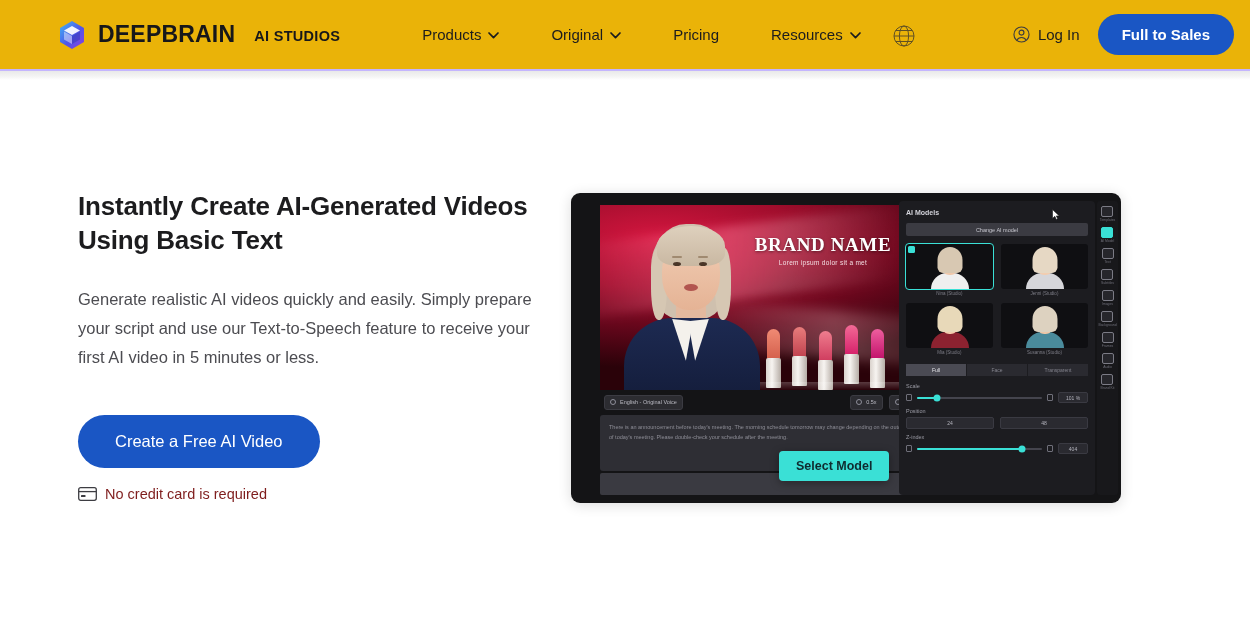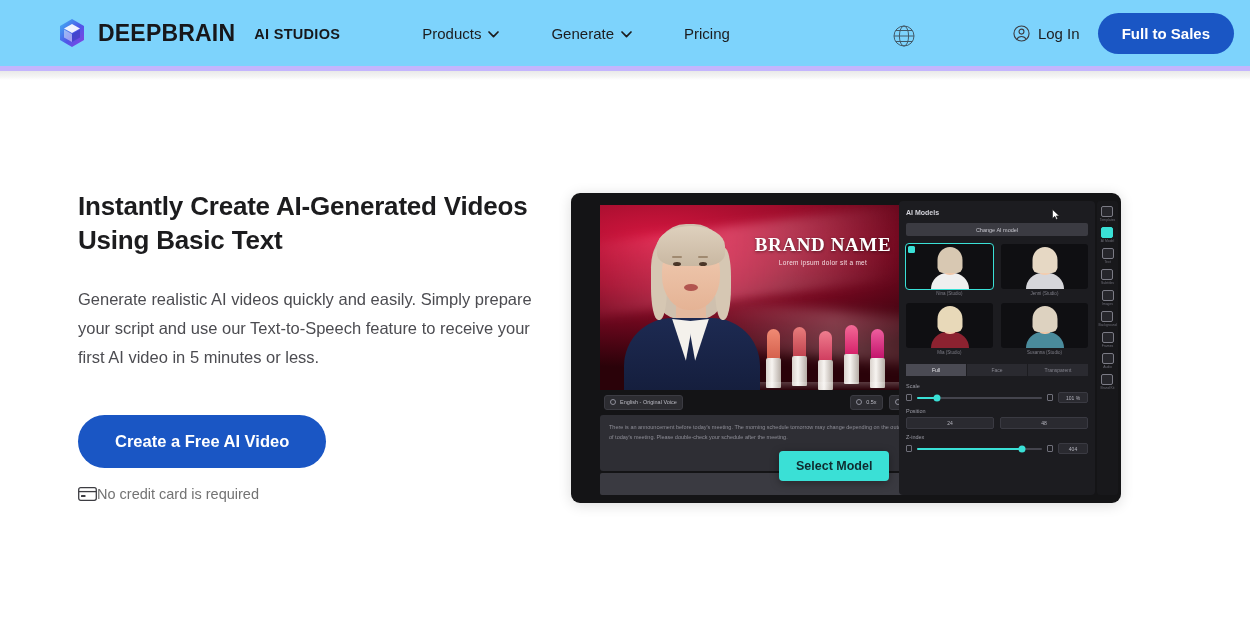--- a/index.html
+++ b/index.html
@@ -7,25 +7,25 @@
     width: 1250px; height: 630px;
     background: #ffffff;
     font-family: "Liberation Sans", sans-serif;
     overflow: hidden;
   }
 
   
   .header {
     position: relative;
     height: 71px;
-    background: #7dd3fc;
+    background: #eab308;
     display: flex;
     align-items: center;
     padding: 0 0 0 58px;
-    border-bottom: 5px solid #c4b5fd;
+    border-bottom: 2px solid #c4b5fd;
   }
   .header-strip {
     position: absolute;
     left: 0; right: 0; top: 71px;
     height: 9px;
     background: linear-gradient(180deg, #e9e9e9 0%, #f4f4f4 60%, #ffffff 100%);
   }
 
   .brand { display: flex; align-items: center; gap: 12px; flex: 0 0 auto; }
   .brand-logo { width: 28px; height: 30px; display: block; }
@@ -90,29 +90,29 @@
   }
   .hero-desc {
     margin-top: 27px;
     font-size: 16.5px; line-height: 1.78; color: #4c4c51;
     max-width: 500px;
   }
   .hero-cta {
     margin-top: 42px;
     display: inline-block;
     background: #1a56c4; color: #fff;
-    font-size: 16.5px; font-weight: 700;
+    font-size: 16.5px; font-weight: 400;
     border: none; border-radius: 30px;
     padding: 17px 37px; cursor: pointer;
     font-family: inherit;
   }
   .hero-note {
     margin-top: 18px;
-    display: flex; align-items: center; gap: 0;
-    font-size: 14.5px; color: #737373;
+    display: flex; align-items: center; gap: 8px;
+    font-size: 14.5px; color: #7f1d1d;
   }
   .card-ic { width: 19px; height: 14px; flex: 0 0 auto; }
 
   
   .mock {
     position: relative;
     margin-left: 11px;
     width: 550px; height: 310px;
     background: #141416;
     border-radius: 9px;
@@ -389,27 +389,33 @@
   </div>
 
   <nav class="nav">
     <div class="nav-item">
       <span>Products</span>
       <svg class="chev" viewBox="0 0 11 7">
           <path d="M1 1 L5.5 5.6 L10 1" stroke="#1c1c1e" stroke-width="1.7" fill="none" stroke-linecap="round" stroke-linejoin="round"></path>
         </svg>
     </div>
     <div class="nav-item">
-      <span>Generate</span>
+      <span>Original</span>
       <svg class="chev" viewBox="0 0 11 7">
           <path d="M1 1 L5.5 5.6 L10 1" stroke="#1c1c1e" stroke-width="1.7" fill="none" stroke-linecap="round" stroke-linejoin="round"></path>
         </svg>
     </div>
     <div class="nav-item">
       <span>Pricing</span>
+    </div>
+    <div class="nav-item">
+      <span>Resources</span>
+      <svg class="chev" viewBox="0 0 11 7">
+          <path d="M1 1 L5.5 5.6 L10 1" stroke="#1c1c1e" stroke-width="1.7" fill="none" stroke-linecap="round" stroke-linejoin="round"></path>
+        </svg>
     </div>
     <div class="nav-spacer"></div>
   </nav>
 
   <svg class="lang-globe" viewBox="0 0 24 24">
     <circle cx="12" cy="12" r="10" fill="none" stroke="#2b2b30" stroke-width="1"></circle>
     <ellipse cx="12" cy="12" rx="4.6" ry="10" fill="none" stroke="#2b2b30" stroke-width="1"></ellipse>
     <line x1="2" y1="12" x2="22" y2="12" stroke="#2b2b30" stroke-width="1"></line>
     <line x1="3.6" y1="6.5" x2="20.4" y2="6.5" stroke="#2b2b30" stroke-width="1"></line>
     <line x1="3.6" y1="17.5" x2="20.4" y2="17.5" stroke="#2b2b30" stroke-width="1"></line>

